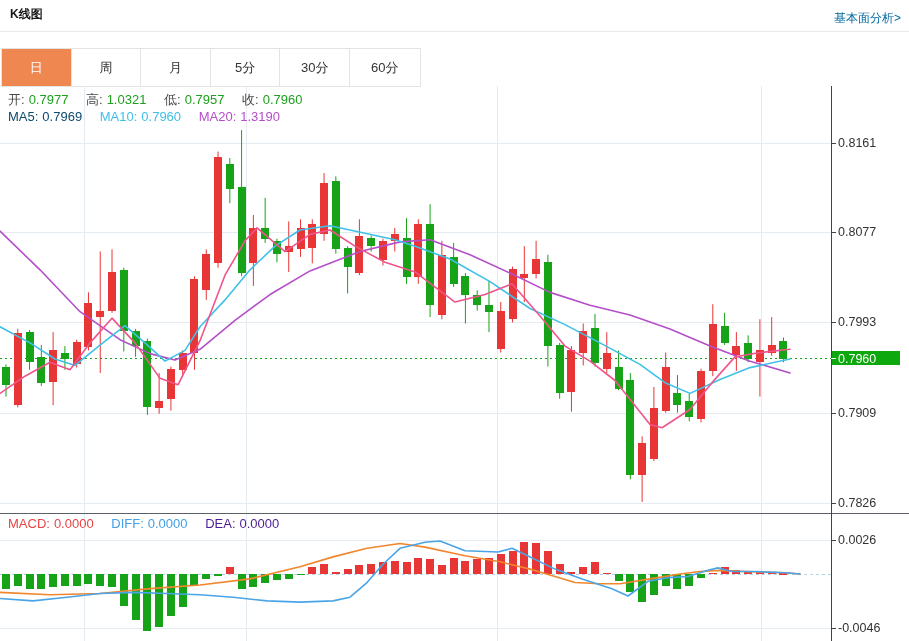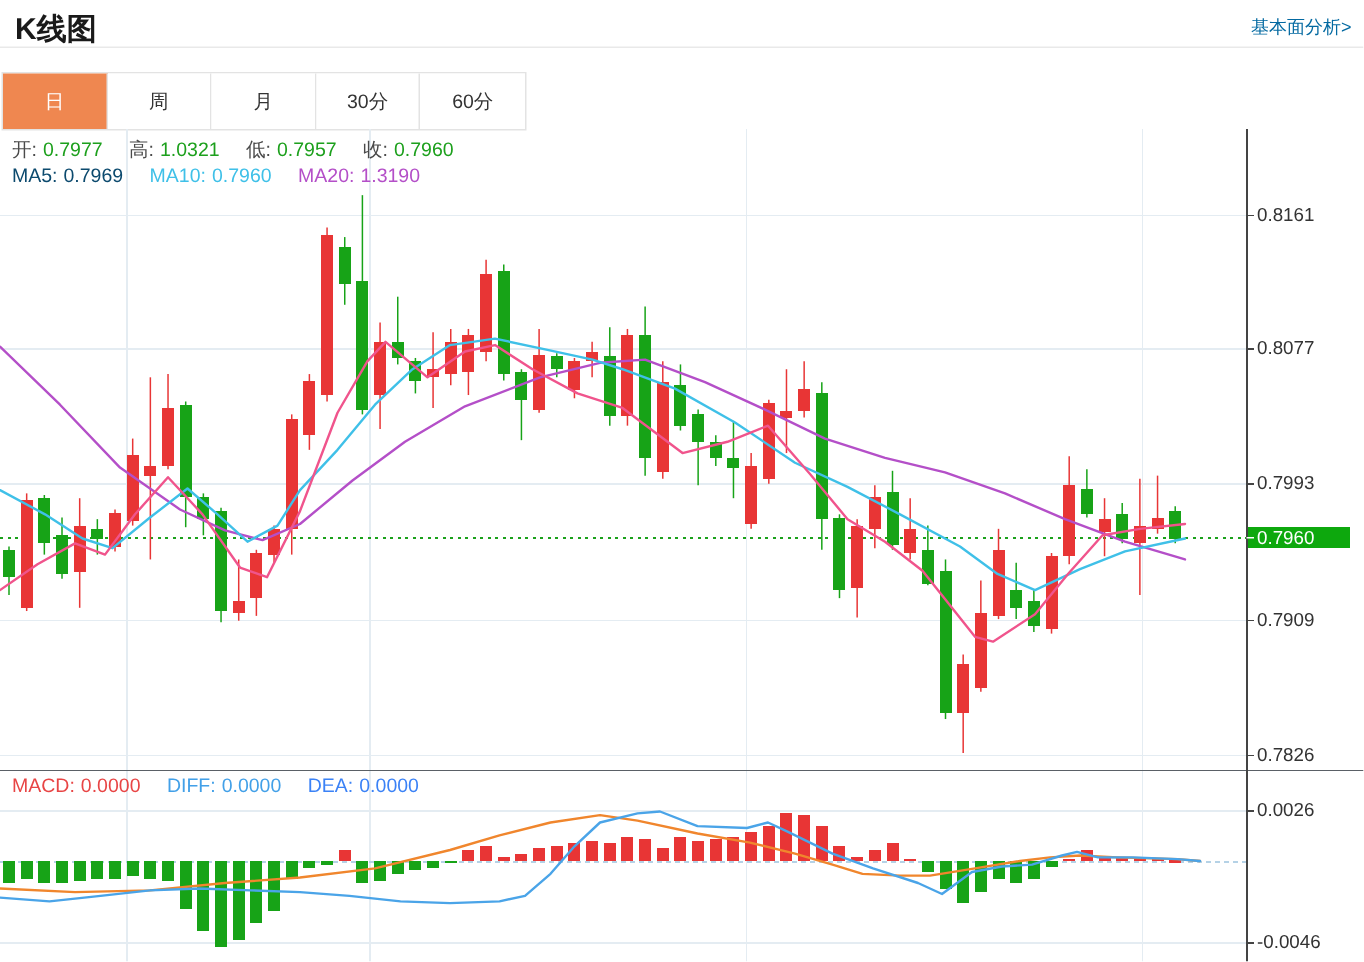--- a/index.html
+++ b/index.html
@@ -1,50 +1,51 @@
 <!DOCTYPE html>
 <html><head>
 <meta charset="utf-8">
 <style>
   html,body{margin:0;padding:0;}
   body{width:909px;height:641px;position:relative;background:#fff;overflow:hidden;
        font-family:"Liberation Sans","DejaVu Sans",sans-serif;}
-  .page-title{position:absolute;left:10px;top:6px;font-size:20px;font-weight:bold;color:#1a1a1a;}
+  .page-title{position:absolute;left:10px;top:6px;font-size:12px;font-weight:bold;color:#1a1a1a;}
   .fund-link{position:absolute;right:8px;top:10px;font-size:12px;color:#0369a1;cursor:pointer;}
   .header-divider{position:absolute;left:0;top:31px;width:909px;height:1px;background:#e9e9e9;}
   .tabs{position:absolute;left:1px;top:48px;height:37px;display:flex;border:1px solid #e3e3e3;box-sizing:content-box;}
   .tab{width:69.6px;height:37px;line-height:37px;text-align:center;font-size:13px;color:#333;
        border-right:1px solid #e3e3e3;background:#fff;cursor:pointer;box-sizing:border-box;}
   .tab:last-child{border-right:none;}
   .tab.active{background:#ef8750;color:#fff;}
   .legend{position:absolute;font-size:13px;white-space:nowrap;z-index:3;}
   .legend span{margin-right:4px;}
   .lg-gap{margin-right:14px !important;}
   .lbl{color:#4a4a4a;}
   .val-green{color:#1da01d;}
   .ma5{color:#0c4a6e;}
   .ma10{color:#3fc0e8;}
   .ma20{color:#b44fc8;}
   .macd-red{color:#e84545;}
   .diff-blue{color:#42a0e8;}
-  .dea-orange{color:#3b82f6;}
+  .dea-orange{color:#4c1d95;}
   #chart-svg{position:absolute;left:0;top:0;width:909px;height:641px;}
   svg text{font-family:"Liberation Sans","DejaVu Sans",sans-serif;}
 </style>
 </head>
 <body>
 
 <div class="page-title">K线图</div>
 <div class="fund-link">基本面分析&gt;</div>
 <div class="header-divider"></div>
 
 <div class="tabs">
   <div class="tab active">日</div>
   <div class="tab">周</div>
   <div class="tab">月</div>
+  <div class="tab">5分</div>
   <div class="tab">30分</div>
   <div class="tab">60分</div>
 </div>
 
 <svg id="chart-svg" xmlns="http://www.w3.org/2000/svg" width="909" height="641">
     <line x1="84.5" y1="86" x2="84.5" y2="641" stroke="#e4ecf2" stroke-width="1" shape-rendering="crispEdges"></line>
     <line x1="246.5" y1="86" x2="246.5" y2="641" stroke="#e4ecf2" stroke-width="1" shape-rendering="crispEdges"></line>
     <line x1="497.5" y1="86" x2="497.5" y2="641" stroke="#e4ecf2" stroke-width="1" shape-rendering="crispEdges"></line>
     <line x1="761.5" y1="86" x2="761.5" y2="641" stroke="#e4ecf2" stroke-width="1" shape-rendering="crispEdges"></line>
     <line x1="0" y1="143.5" x2="831" y2="143.5" stroke="#e4ecf2" stroke-width="1" shape-rendering="crispEdges"></line>

